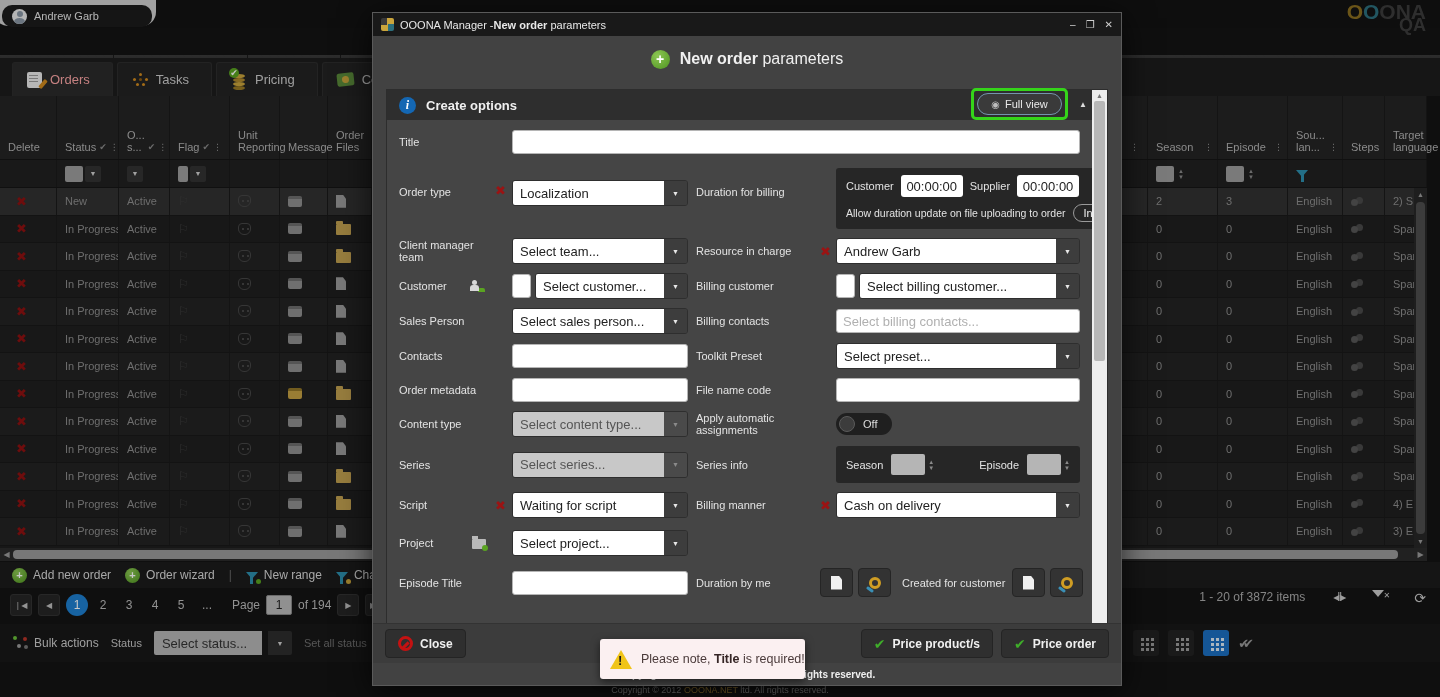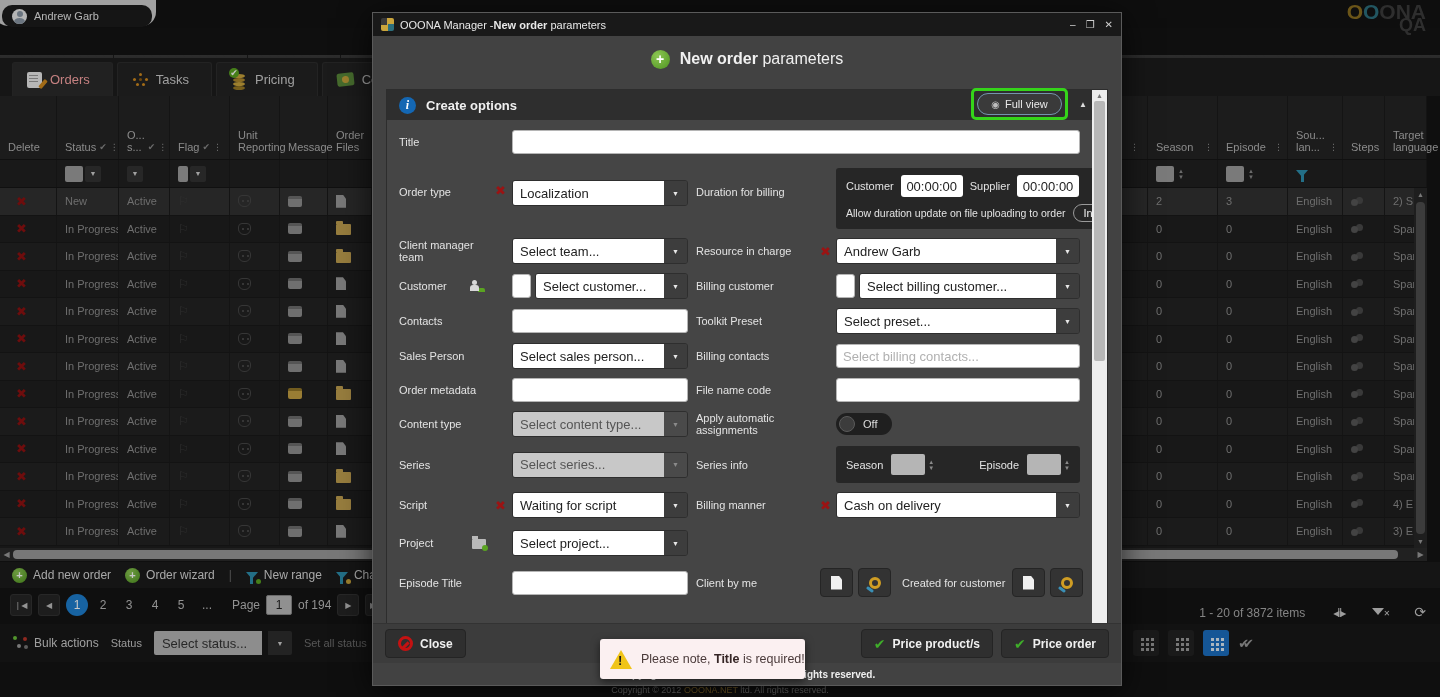--- a/index.html
+++ b/index.html
@@ -95,21 +95,21 @@
   .fun-wrap { position:relative; }
   .fun-dot { position:absolute; right:-3px; bottom:-2px; width:5px; height:5px; border-radius:50%; }
   .pager { position:absolute; left:0; top:590px; width:100%; height:30px; display:flex; align-items:center; gap:6px; padding-left:10px; color:#bbbbbb; font-size:12px; z-index:1; }
   .pbtn { width:22px; height:22px; background:#262626; border:1px solid #333; border-radius:3px; color:#bdbdbd; font-size:8px; display:flex; align-items:center; justify-content:center; cursor:pointer; }
   .pnum { width:22px; height:22px; display:flex; align-items:center; justify-content:center; border-radius:50%; cursor:pointer; }
   .pnum.active { background:#1e7fd0; color:#fff; }
   .pinput { width:26px; height:20px; background:#b9b9b9; border:1px solid #888; border-radius:2px; text-align:center; font-size:12px; color:#222; }
   .psize { display:flex; margin-left:8px; }
   .psize .v { width:30px; height:22px; background:#b9b9b9; color:#222; font-size:12px; display:flex; align-items:center; justify-content:center; border-radius:2px 0 0 2px; }
   .psize .b { width:18px; height:22px; background:#2e2e2e; color:#ccc; font-size:7px; display:flex; align-items:center; justify-content:center; border-radius:0 2px 2px 0; }
-  .pager-right { position:absolute; right:14px; top:0; height:30px; display:flex; align-items:flex-end; gap:28px; color:#aaa; font-size:12px; }
+  .pager-right { position:absolute; right:14px; top:0; height:30px; display:flex; align-items:flex-start; gap:28px; color:#aaa; font-size:12px; }
   .i-resize { color:#c9c9c9; font-size:12px; letter-spacing:-2px; cursor:pointer; }
   .i-clearfilter { position:relative; width:14px; height:12px; cursor:pointer; }
   .i-clearfilter::before { content:''; position:absolute; left:0; top:0; border-left:6px solid transparent; border-right:6px solid transparent; border-top:7px solid #c9c9c9; }
   .i-clearfilter::after { content:'✕'; position:absolute; right:-4px; top:1px; font-size:8px; color:#c9c9c9; }
   .i-refresh { color:#c9c9c9; font-size:14px; cursor:pointer; }
   .bulkbar { position:absolute; left:0; top:624px; width:100%; height:38px; background:#181818; display:flex; align-items:center; gap:12px; padding-left:12px; font-size:12px; color:#cccccc; z-index:1; }
   .i-bulk { width:16px; height:16px; position:relative; }
   .i-bulk::before { content:''; position:absolute; left:1px; top:1px; width:4px; height:4px; border-radius:50%; background:#6abf3a; box-shadow:10px 1px 0 #b8352a, 4px 8px 0 #9a9a9a, 11px 9px 0 #777; }
   .bulk-select { display:flex; }
   .bulk-select .v { width:108px; height:24px; background:#b5b5b5; color:#333; font-size:13px; display:flex; align-items:center; padding-left:8px; border-radius:2px 0 0 2px; }
@@ -1067,48 +1067,48 @@
           <span class="rctl">
             <span class="minibox"></span>
             <span class="dd">
                 <span class="val">Select billing customer...</span>
                 <span class="btn">▼</span>
               </span>
           </span>
         </div>
 
         <div class="frow">
+          <span class="flabel">Sales Person</span>
+          <span class="fmark"></span>
+          <span class="fctl">
+              <span class="dd">
+                <span class="val">Select sales person...</span>
+                <span class="btn">▼</span>
+              </span>
+            </span>
+          <span class="rlabel">Billing contacts</span>
+          <span class="rmark"></span>
+          <span class="rctl">
+              <input class="tin" placeholder="Select billing contacts..." style="">
+            </span>
+        </div>
+
+        <div class="frow">
           <span class="flabel">Contacts</span>
           <span class="fmark"></span>
           <span class="fctl">
               <input class="tin" style="">
             </span>
           <span class="rlabel">Toolkit Preset</span>
           <span class="rmark"></span>
           <span class="rctl">
               <span class="dd">
                 <span class="val">Select preset...</span>
                 <span class="btn">▼</span>
               </span>
-            </span>
-        </div>
-
-        <div class="frow">
-          <span class="flabel">Sales Person</span>
-          <span class="fmark"></span>
-          <span class="fctl">
-              <span class="dd">
-                <span class="val">Select sales person...</span>
-                <span class="btn">▼</span>
-              </span>
-            </span>
-          <span class="rlabel">Billing contacts</span>
-          <span class="rmark"></span>
-          <span class="rctl">
-              <input class="tin" placeholder="Select billing contacts..." style="">
             </span>
         </div>
 
         <div class="frow">
           <span class="flabel">Order metadata</span>
           <span class="fmark"></span>
           <span class="fctl">
               <input class="tin" style="">
             </span>
           <span class="rlabel">File name code</span>
@@ -1203,21 +1203,21 @@
               </span>
             </span>
         </div>
 
         <div class="frow" style="margin-top:12px;">
           <span class="flabel">Episode Title</span>
           <span class="fmark"></span>
           <span class="fctl">
               <input class="tin" style="">
             </span>
-          <span class="rlabel">Client by me</span>
+          <span class="rlabel">Duration by me</span>
           <span class="rctl" style="flex:none;">
             <span class="icobtn">
                 <span class="i-doc"></span>
               </span>
             <span class="icobtn">
                 <span class="i-mag"></span>
               </span>
           </span>
           <span class="rlabel" style="width:110px;margin-left:6px;">Created for customer</span>
           <span class="rctl" style="flex:none;">

